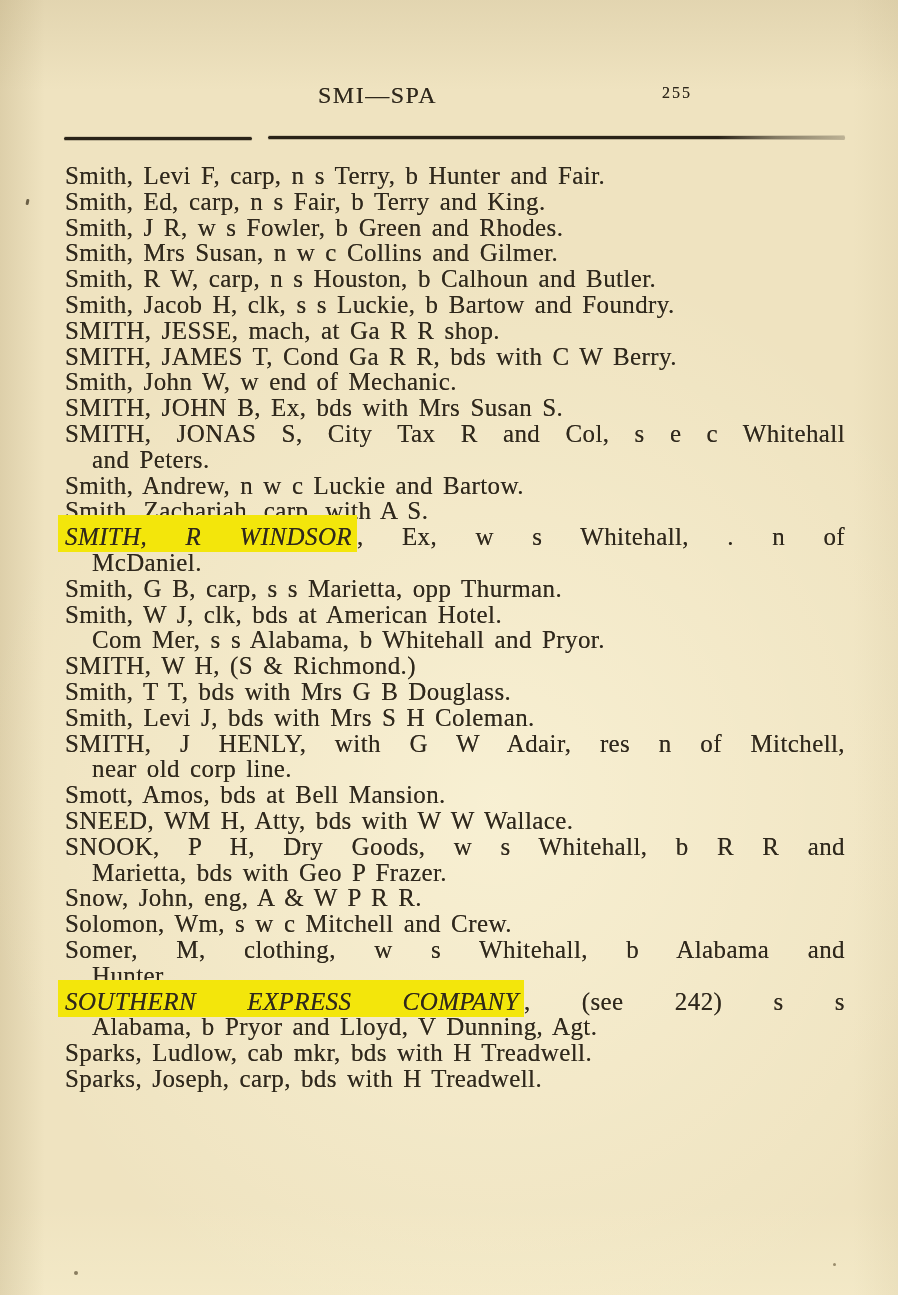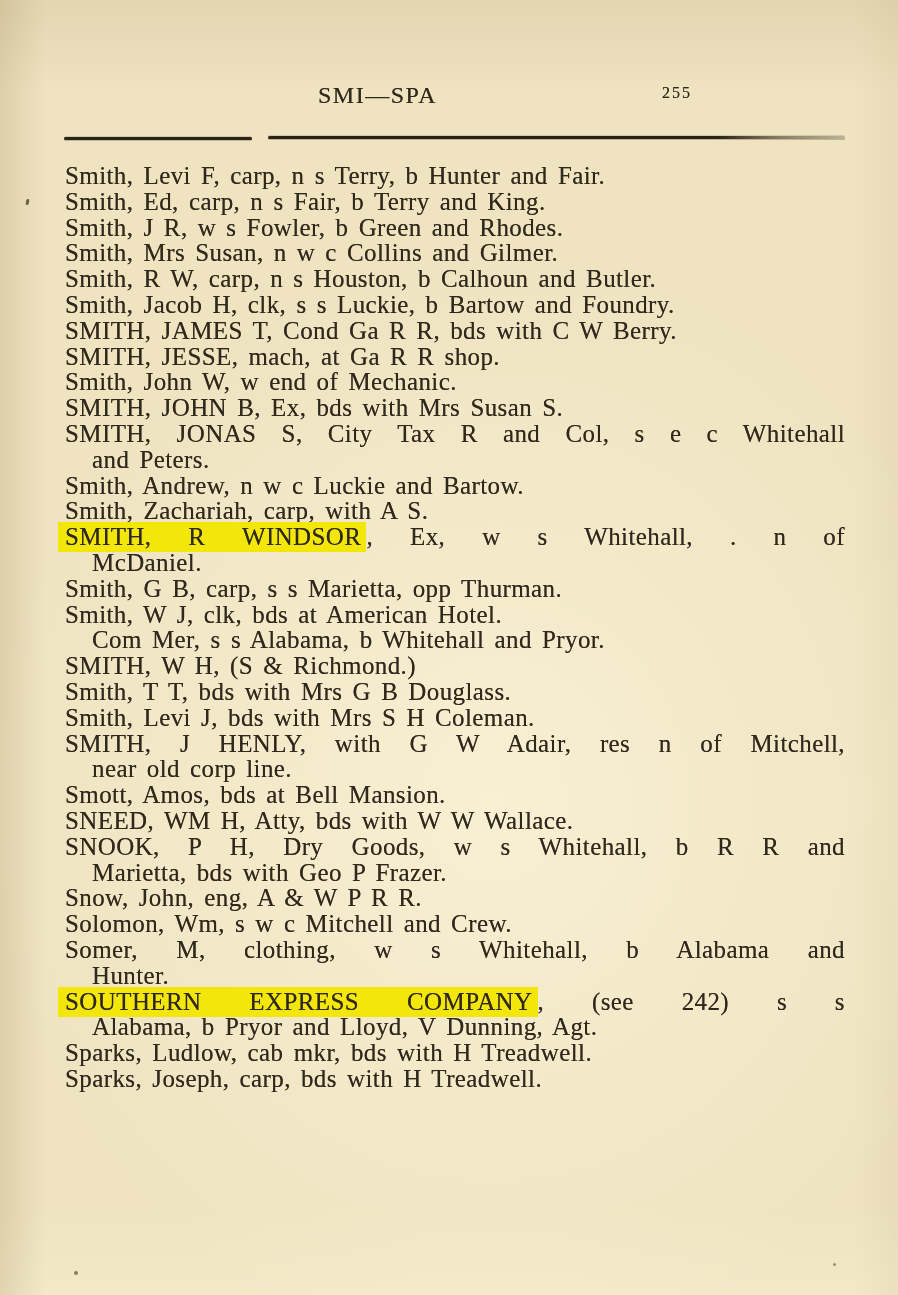--- a/index.html
+++ b/index.html
@@ -42,23 +42,24 @@
   }
   .dir-line{ white-space:nowrap; }
   .dir-line.justify{
     white-space:normal;
     text-align:justify;
     text-align-last:justify;
   }
   .dir-line.indent{ padding-left:27px; }
   .hl{
     background:#f3e60b;
-    padding:1px 5px 2px 7px;
+    padding:8px 5px 2px 7px;
     margin-left:-7px;
     box-decoration-break:clone;
+    font-style:italic;
   }
   .speck{ position:absolute;background:#6b6047; }
   #speck-comma{ left:26px;top:199px;width:3px;height:6px;border-radius:2px;transform:rotate(12deg); }
   #speck-bl{ left:74px;top:1271px;width:4px;height:4px;border-radius:50%;background:#8a7d60; }
   #speck-br{ left:833px;top:1263px;width:3px;height:3px;border-radius:50%;background:#9a8c6c; }
 </style>
 </head>
 <body>
 
 <div id="page">
@@ -71,22 +72,22 @@
 
   <div id="rule-right" class="rule"></div>
 
   <div id="directory" class="ink" style="color: rgb(47, 40, 28);">
       <div class="dir-line"><span>Smith, Levi F, carp, n s Terry, b Hunter and Fair.</span></div>
       <div class="dir-line"><span>Smith, Ed, carp, n s Fair, b Terry and King.</span></div>
       <div class="dir-line"><span>Smith, J R, w s Fowler, b Green and Rhodes.</span></div>
       <div class="dir-line"><span>Smith, Mrs Susan, n w c Collins and Gilmer.</span></div>
       <div class="dir-line"><span>Smith, R W, carp, n s Houston, b Calhoun and Butler.</span></div>
       <div class="dir-line"><span>Smith, Jacob H, clk, s s Luckie, b Bartow and Foundry.</span></div>
+      <div class="dir-line"><span>SMITH, JESSE, mach, at Ga R R shop.</span></div>
       <div class="dir-line"><span>SMITH, JAMES T, Cond Ga R R, bds with C W Berry.</span></div>
-      <div class="dir-line"><span>SMITH, JESSE, mach, at Ga R R shop.</span></div>
       <div class="dir-line"><span>Smith, John W, w end of Mechanic.</span></div>
       <div class="dir-line"><span>SMITH, JOHN B, Ex, bds with Mrs Susan S.</span></div>
       <div class="dir-line justify"><span>SMITH, JONAS S, City Tax R and Col, s e c Whitehall</span></div>
       <div class="dir-line indent"><span>and Peters.</span></div>
       <div class="dir-line"><span>Smith, Andrew, n w c Luckie and Bartow.</span></div>
       <div class="dir-line"><span>Smith, Zachariah, carp, with A S.</span></div>
       <div class="dir-line justify"><span class="hl" style="background-color: rgb(243, 230, 11);">SMITH, R WINDSOR</span><span>, Ex, w s Whitehall, . n of</span></div>
       <div class="dir-line indent"><span>McDaniel.</span></div>
       <div class="dir-line"><span>Smith, G B, carp, s s Marietta, opp Thurman.</span></div>
       <div class="dir-line"><span>Smith, W J, clk, bds at American Hotel.</span></div>

